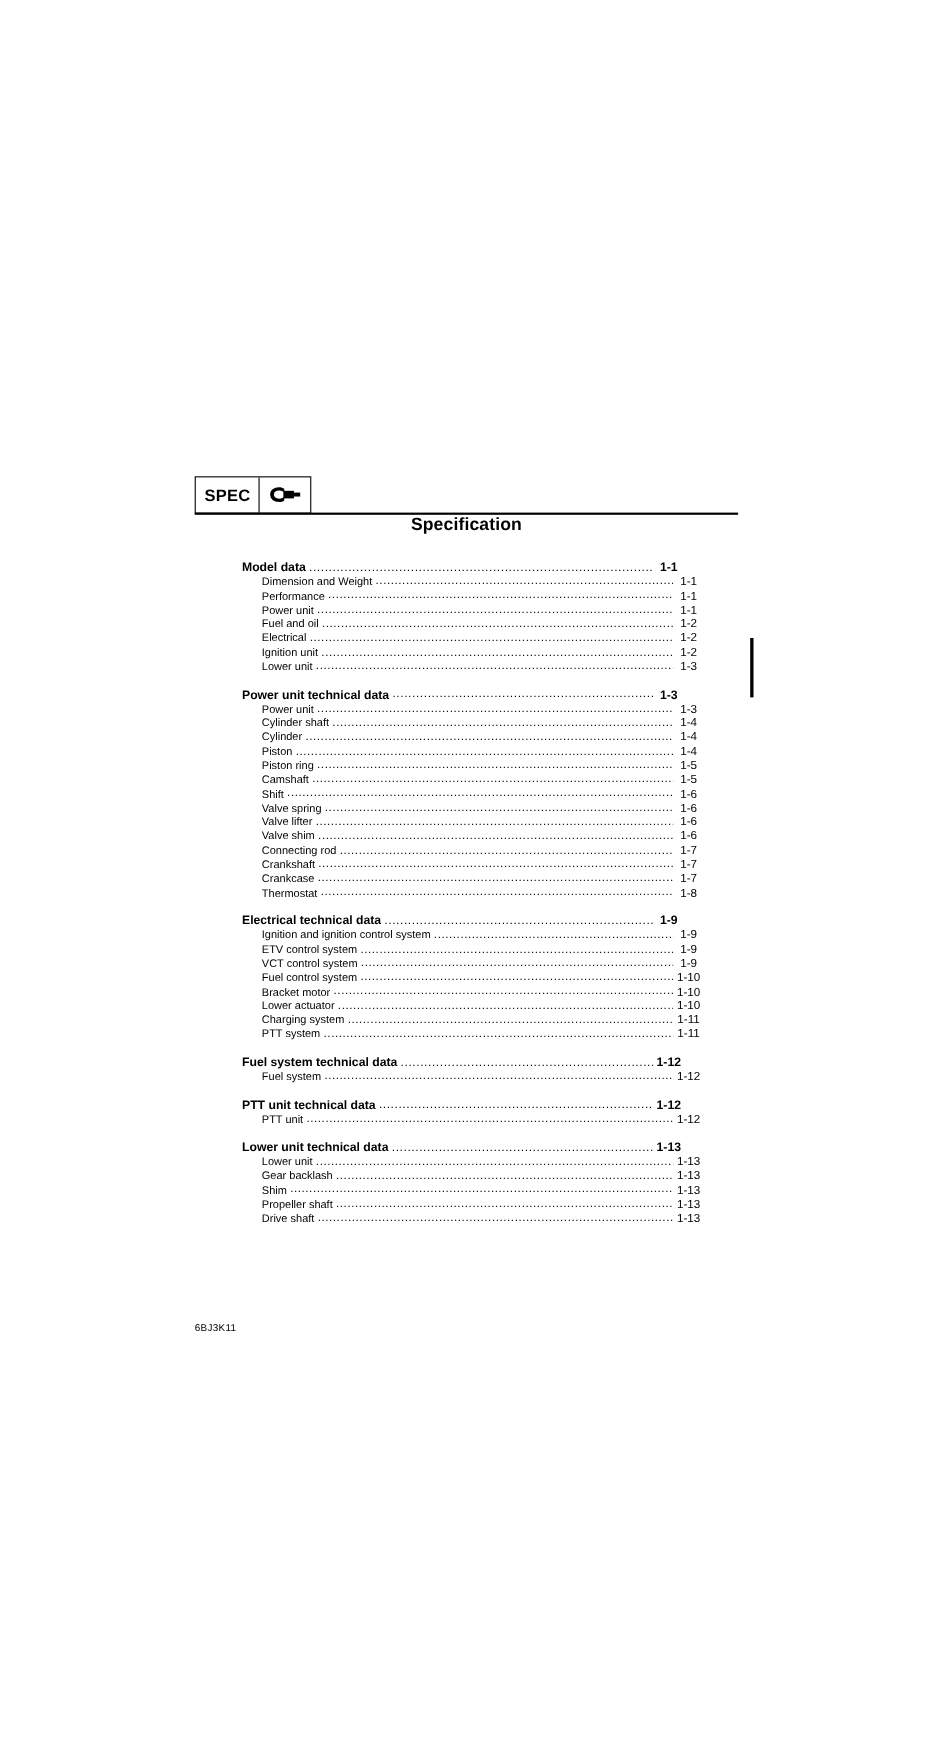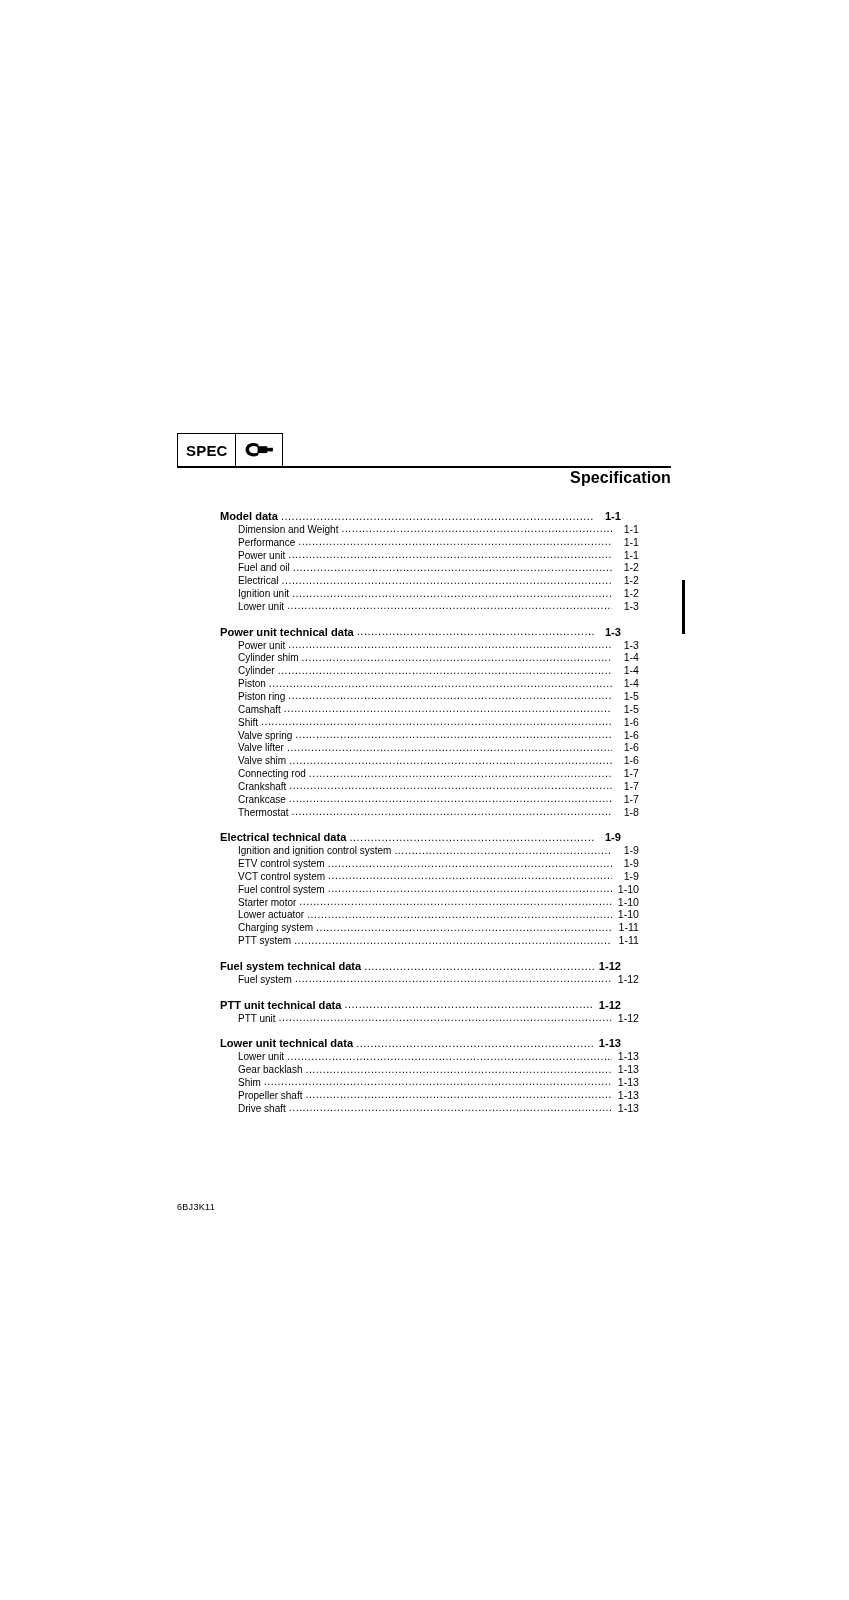--- a/index.html
+++ b/index.html
@@ -68,21 +68,21 @@
     height: 1.8px;
     background: #000;
   }
 
   
   #page-title {
     position: absolute;
     left: 177px;
     top: 446px;
     width: 494px;
-    text-align: right;
+    text-align: center;
     font-size: 16px;
     font-weight: bold;
     letter-spacing: 0.1px;
   }
 
   
   #chapter-tab {
     position: absolute;
     left: 682px;
     top: 557px;
@@ -128,21 +128,21 @@
     margin: 0 1px 0 3px;
     font-size: 10.6px;
     letter-spacing: 0.5px;
     color: #000;
     position: relative;
     top: -0.5px;
   }
   .toc-row .page {
     flex: 0 0 auto;
     font-size: 10.6px;
-    text-align: right;
+    text-align: center;
     min-width: 26px;
   }
 
   .toc-row.section .label,
   .toc-row.section .page {
     font-weight: bold;
     font-size: 11.1px;
   }
   .toc-row.section .dots { font-size: 11px; }
 
@@ -231,21 +231,21 @@
           <span class="label">Power unit technical data</span>
           <span class="dots">..........................................................................................................................................................................................................</span>
           <span class="page">1-3</span>
         </div>
         <div class="toc-row item">
           <span class="label">Power unit</span>
           <span class="dots">..........................................................................................................................................................................................................</span>
           <span class="page">1-3</span>
         </div>
         <div class="toc-row item">
-          <span class="label">Cylinder shim</span>
+          <span class="label">Cylinder shaft</span>
           <span class="dots">..........................................................................................................................................................................................................</span>
           <span class="page">1-4</span>
         </div>
         <div class="toc-row item">
           <span class="label">Cylinder</span>
           <span class="dots">..........................................................................................................................................................................................................</span>
           <span class="page">1-4</span>
         </div>
         <div class="toc-row item">
           <span class="label">Piston</span>
@@ -323,21 +323,21 @@
           <span class="label">VCT control system</span>
           <span class="dots">..........................................................................................................................................................................................................</span>
           <span class="page">1-9</span>
         </div>
         <div class="toc-row item">
           <span class="label">Fuel control system</span>
           <span class="dots">..........................................................................................................................................................................................................</span>
           <span class="page">1-10</span>
         </div>
         <div class="toc-row item">
-          <span class="label">Starter motor</span>
+          <span class="label">Bracket motor</span>
           <span class="dots">..........................................................................................................................................................................................................</span>
           <span class="page">1-10</span>
         </div>
         <div class="toc-row item">
           <span class="label">Lower actuator</span>
           <span class="dots">..........................................................................................................................................................................................................</span>
           <span class="page">1-10</span>
         </div>
         <div class="toc-row item">
           <span class="label">Charging system</span>

